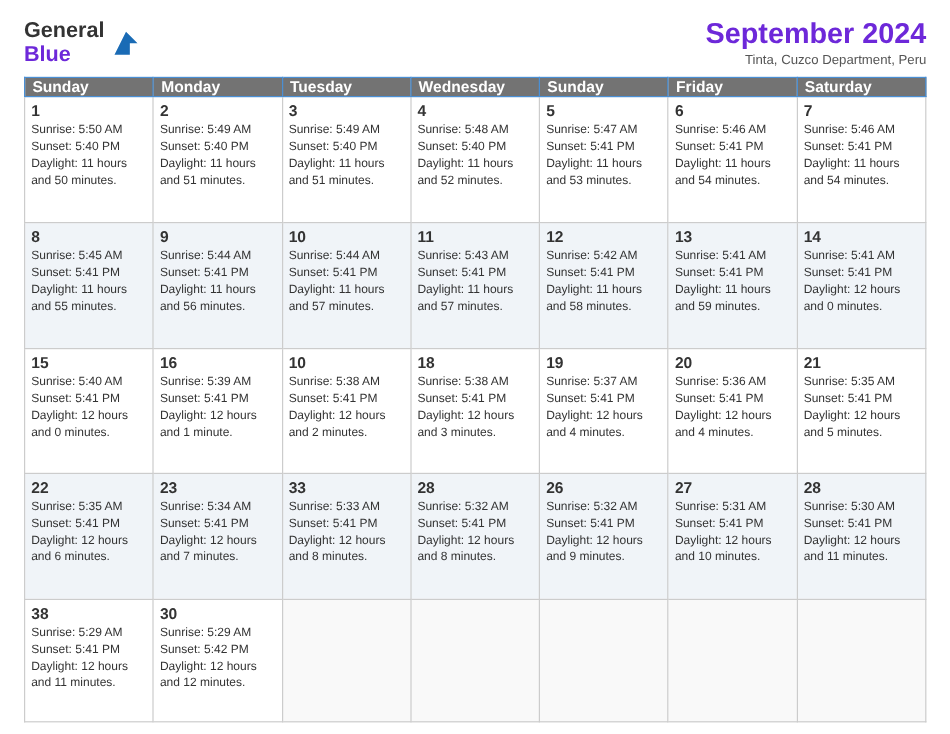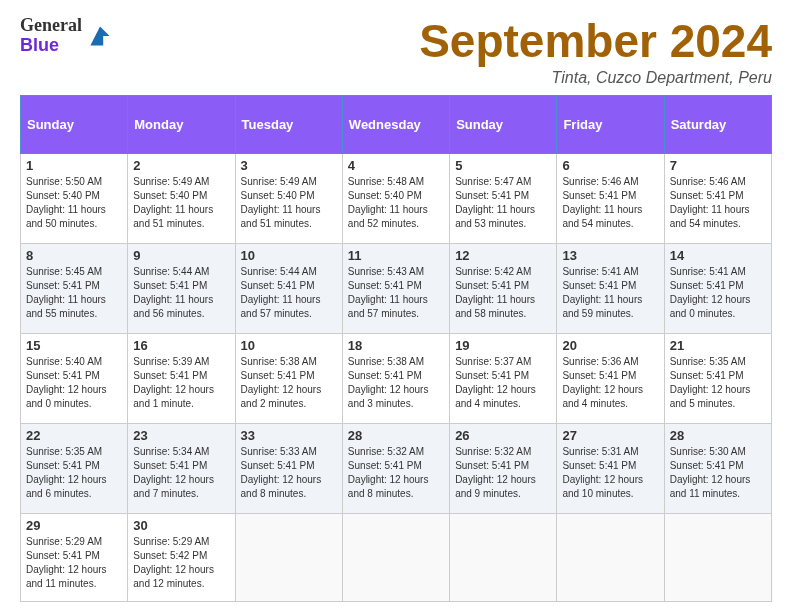--- a/index.html
+++ b/index.html
@@ -27,55 +27,54 @@
       display: flex;
       align-items: center;
       gap: 0px;
     }
     .logo-text {
       font-size: 18px;
       font-weight: bold;
       color: #333;
       line-height: 1.1;
     }
-    .logo-general { color: #333; font-family: Liberation Serif, serif; }
+    .logo-general { color: #333; }
     .logo-blue { color: #6d28d9; }
     .logo-icon {
       width: 32px;
       height: 32px;
       margin-left: 2px;
     }
     .title-block {
       text-align: right;
     }
     .month-title {
-      font-size: 46px;
-      font-weight: bold;
-      color: #a16207;
+      font-size: 24px;
+      font-weight: bold;
+      color: #6d28d9;
       line-height: 1.1;
     }
     .location {
-      font-size: 16px;
+      font-size: 11px;
       color: #555;
       margin-top: 2px;
-      font-style: italic;
     }
     .calendar {
       flex: 1;
       border: 1px solid #ccc;
       border-collapse: collapse;
       width: 100%;
       table-layout: fixed;
     }
     .calendar th {
-      background-color: #8b5cf6;
+      background-color: #737373;
       color: #fff;
       font-size: 13px;
       font-weight: bold;
-      padding: 21px 6px;
+      padding: 0 6px;
       text-align: left;
       border: 1px solid #4a8fd4;
     }
     .calendar td {
       vertical-align: top;
       border: 1px solid #ccc;
       padding: 4px 5px;
       font-size: 10px;
       color: #333;
       height: 84px;
@@ -257,21 +256,21 @@
             <span class="day-num">27</span>
             <div class="day-info">Sunrise: 5:31 AM<br>Sunset: 5:41 PM<br>Daylight: 12 hours<br>and 10 minutes.</div>
           </td>
           <td>
             <span class="day-num">28</span>
             <div class="day-info">Sunrise: 5:30 AM<br>Sunset: 5:41 PM<br>Daylight: 12 hours<br>and 11 minutes.</div>
           </td>
         </tr>
         <tr class="last-row">
           <td>
-            <span class="day-num">29</span>
+            <span class="day-num">38</span>
             <div class="day-info">Sunrise: 5:29 AM<br>Sunset: 5:41 PM<br>Daylight: 12 hours<br>and 11 minutes.</div>
           </td>
           <td>
             <span class="day-num">30</span>
             <div class="day-info">Sunrise: 5:29 AM<br>Sunset: 5:42 PM<br>Daylight: 12 hours<br>and 12 minutes.</div>
           </td>
           <td class="empty-cell"></td>
           <td class="empty-cell"></td>
           <td class="empty-cell"></td>
           <td class="empty-cell"></td>

